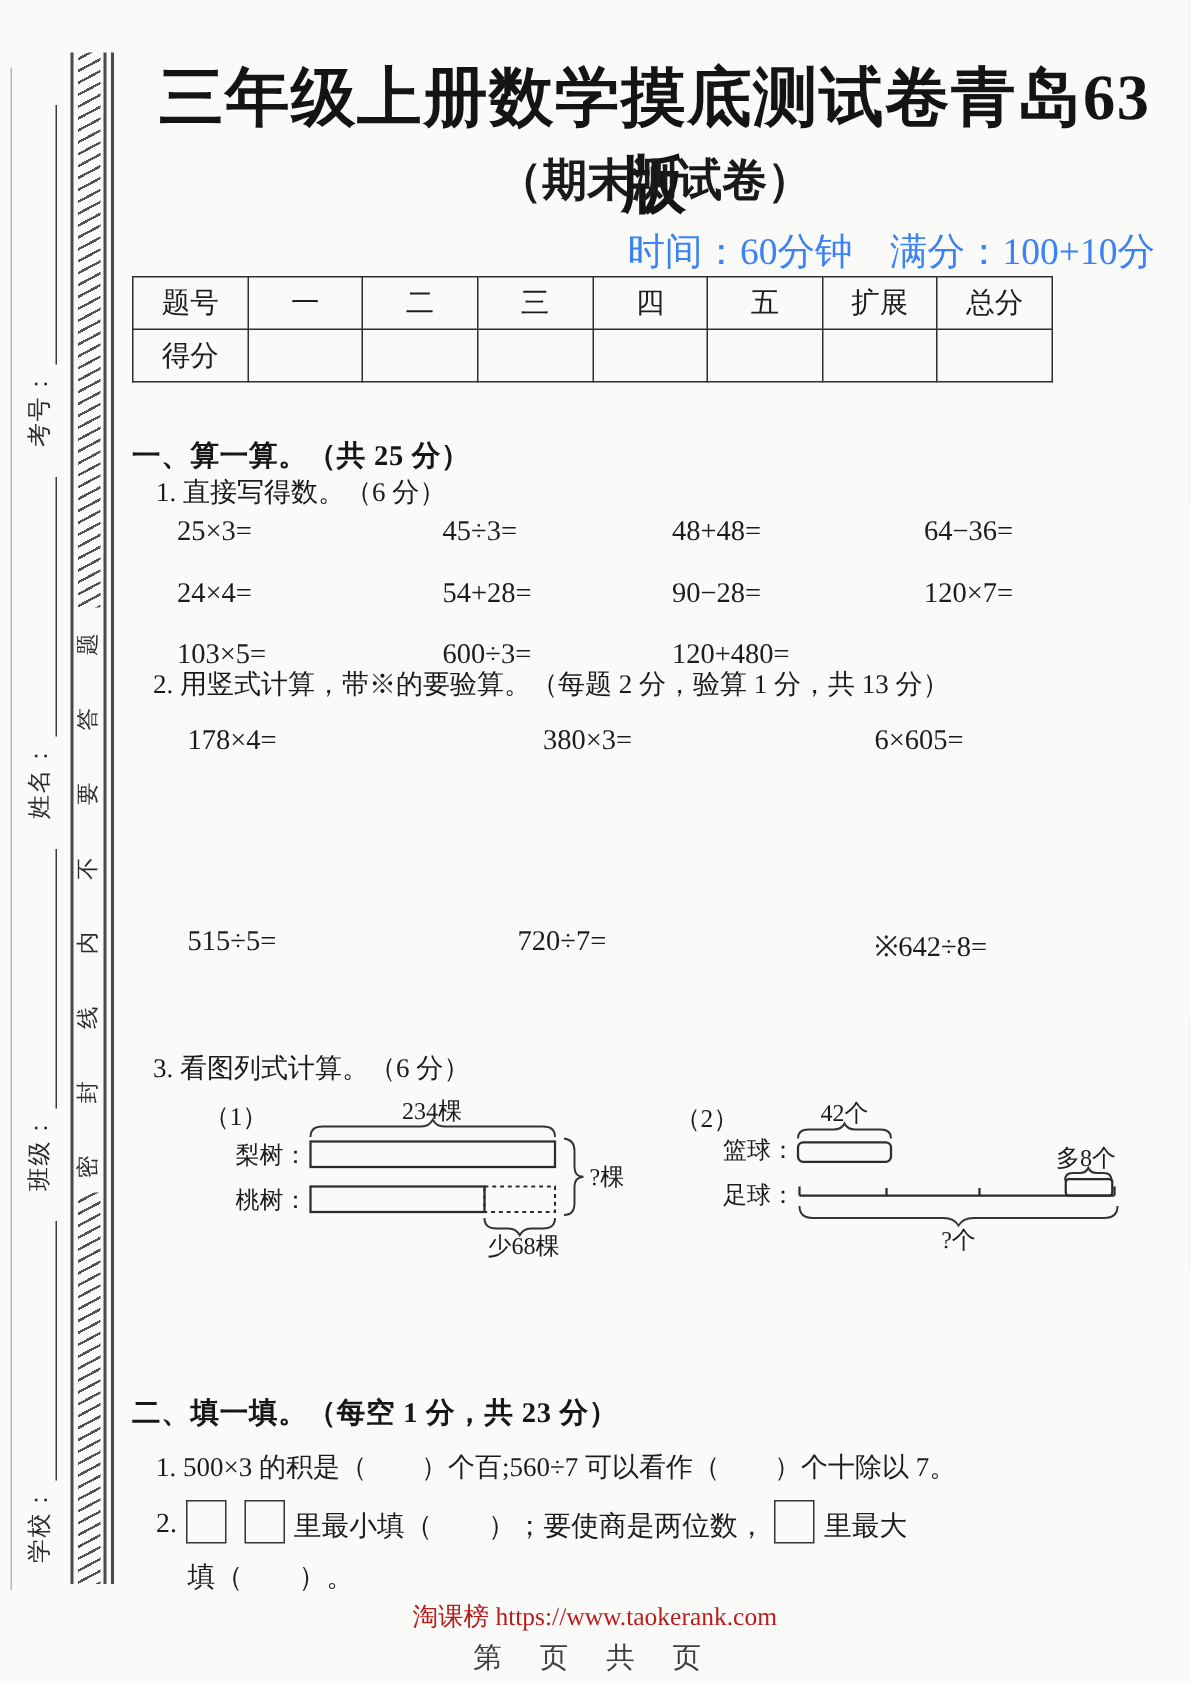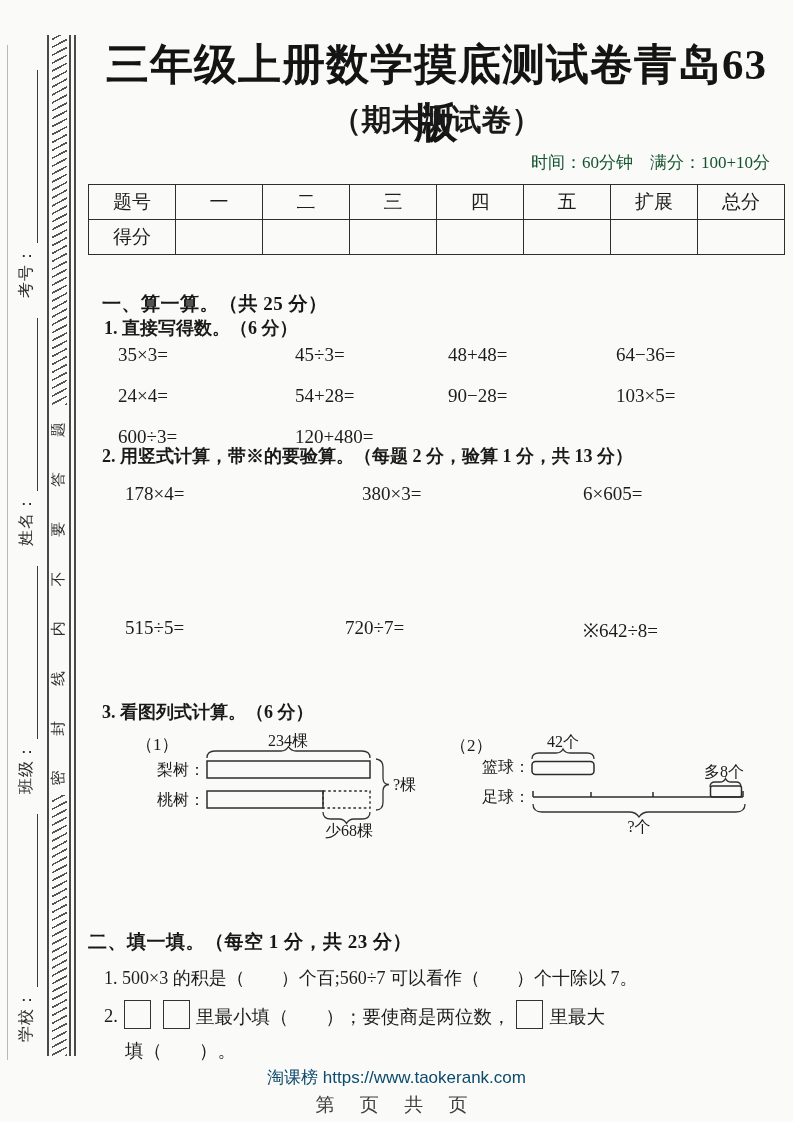--- a/index.html
+++ b/index.html
@@ -33,43 +33,43 @@
   }
   #seal-chars{
     font-size:15px;color:#2c2c2c;white-space:nowrap;
     letter-spacing:7px;word-spacing:17px;padding:0 10px;
     transform:translateY(-1px);
   }
 
   
   #title{left:88px;top:36px;width:697px;text-align:center;font-size:43px;font-weight:700;letter-spacing:1px;color:#141414;}
   #subtitle{left:88px;top:100px;width:697px;text-align:center;font-size:30px;font-weight:700;color:#1a1a1a;}
-  #meta{top:151px;right:23px;font-size:17px;color:#14532d;}
-
-  
-  #score-table{left:88px;top:184px;border-collapse:collapse;table-layout:fixed;width:697px;}
+  #meta{top:151px;right:23px;font-size:25px;color:#3b82f6;}
+
+  
+  #score-table{left:88px;top:184px;border-collapse:collapse;table-layout:fixed;width:614px;}
   #score-table td{
     border:1.6px solid #2e2e2c;height:34px;text-align:center;
     font-size:19px;color:#1d1d1d;padding:0;
   }
 
   
   .sec-title{font-size:19px;font-weight:700;color:#171717;letter-spacing:0.5px;}
-  .q-title{font-size:18px;font-weight:700;color:#1a1a1a;}
+  .q-title{font-size:18px;font-weight:400;color:#1a1a1a;}
   .math{font-size:19px;color:#1c1c1c;}
   #q1-grid{left:118px;top:344px;width:662px;display:grid;grid-template-columns:177px 153px 168px auto;grid-row-gap:19px;}
   .calc-row{position:relative;height:24px;}
   .calc-row .math{position:absolute;top:0;}
 
   
   .fill-box{display:inline-block;width:25px;height:27px;border:1.7px solid #333;vertical-align:middle;margin:0 6px 3px 6px;background:transparent;}
   .fill-line{display:flex;align-items:center;font-size:18.5px;color:#1c1c1c;white-space:nowrap;}
 
   
-  #footer-site{left:0;top:1066px;width:793px;text-align:center;font-size:17px;color:#0c4a6e;font-family:Liberation Sans, sans-serif;}
+  #footer-site{left:0;top:1066px;width:793px;text-align:center;font-size:17px;color:#b91c1c;font-family:Liberation Serif, serif;}
   #footer-page{left:0;top:1092px;width:793px;text-align:center;font-size:19px;color:#3f3f3f;letter-spacing:10px;font-family:"Liberation Sans","DejaVu Sans",sans-serif;font-weight:500;}
 
   svg text{font-family:"Liberation Serif","DejaVu Serif",serif;fill:#1c1c1c;}
   svg .ln{stroke:#2c2c2c;stroke-width:1.5;fill:none;}
   svg .dot{stroke:#2c2c2c;stroke-width:1.4;fill:none;stroke-dasharray:2.6 2.6;}
   svg .br{stroke:#333;stroke-width:1.3;fill:none;}
 </style>
 </head>
 <body>
 
@@ -127,31 +127,32 @@
       <td></td>
       <td></td>
       <td></td>
       <td></td>
       <td></td>
       <td></td>
     </tr>
   </tbody>
     </table>
 
-  <div class="abs sec-title" style="left:88px;top:291px;margin-left:14px;">一、算一算。（共 25 分）</div>
+  <div class="abs sec-title" style="left:88px;top:291px;">一、算一算。（共 25 分）</div>
   <div class="abs q-title" style="left:104px;top:316px;">1. 直接写得数。（6 分）</div>
 
   <div class="abs" id="q1-grid">
-    <span class="math">35×3=</span>
+    <span class="math">25×3=</span>
     <span class="math">45÷3=</span>
     <span class="math">48+48=</span>
     <span class="math">64−36=</span>
     <span class="math">24×4=</span>
     <span class="math">54+28=</span>
     <span class="math">90−28=</span>
+    <span class="math">120×7=</span>
     <span class="math">103×5=</span>
     <span class="math">600÷3=</span>
     <span class="math">120+480=</span>
   </div>
 
   <div class="abs q-title" style="left:102px;top:444px;">2. 用竖式计算，带※的要验算。（每题 2 分，验算 1 分，共 13 分）</div>
   <div class="abs calc-row" style="left:125px;top:483px;width:660px;">
     <span class="math" style="left:0;">178×4=</span>
     <span class="math" style="left:237px;">380×3=</span>
     <span class="math" style="left:458px;">6×605=</span>

